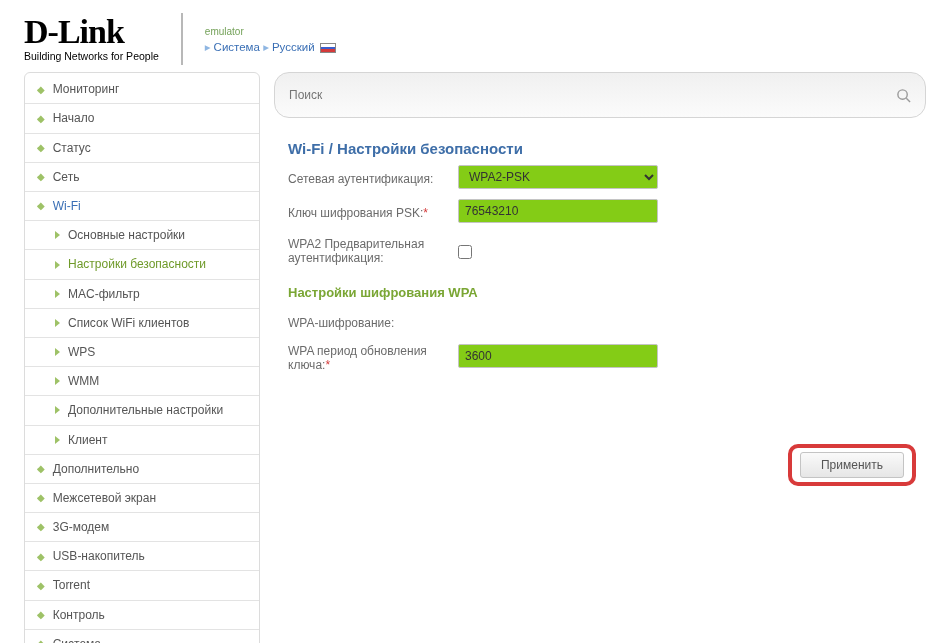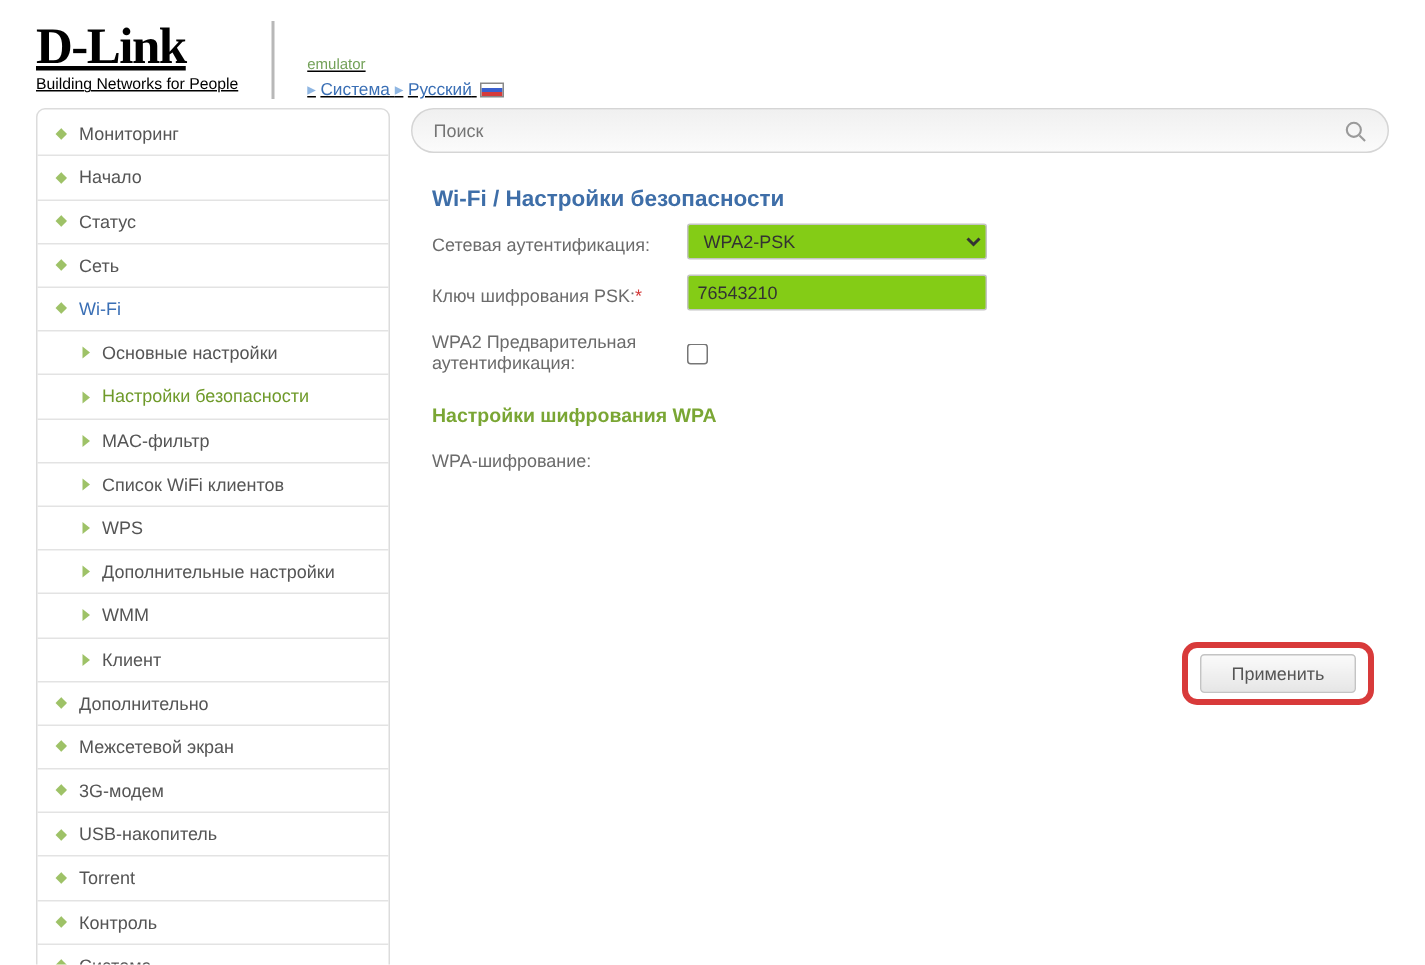--- a/index.html
+++ b/index.html
@@ -7,21 +7,21 @@
   font-family: Arial, Helvetica, sans-serif;
   background: #ffffff;
   font-size: 12px;
   width: 950px;
   height: 643px;
   overflow: hidden;
 }
 .wrap { padding: 0 24px; }
 
 
-.hdr { display: flex; align-items: flex-end; gap: 22px; padding: 12px 0 6px; text-decoration: underline; }
+.hdr { display: flex; align-items: center; gap: 22px; padding: 12px 0 6px; }
 .logo-block { padding: 4px 0; }
 .logo-main { font-family: Georgia, "Times New Roman", serif; font-weight: bold; font-size: 34px; letter-spacing: -1px; color: #000; line-height: 0.95; }
 .logo-tag { font-size: 10.5px; color: #000; margin-top: 2px; }
 .sep-v { width: 2px; height: 52px; background: #b8b8b8; }
 .hdr-right { padding-top: 2px; }
 .emul { font-size: 10px; color: #73a158; }
 .model { font-size: 19px; font-weight: bold; color: #333; margin-top: -2px; }
 .crumbs { font-size: 11.5px; margin-top: 3px; color: #3a6fb5; }
 .crumbs .bullet { color: #8fb6e2; margin: 0 3px 0 0; }
 .crumbs a { color: #3a6fb5; text-decoration: none; }
@@ -49,21 +49,21 @@
 .side-item .dot, .side-sub .arrow {
   margin-right: 8px; color: #9ec267; font-size: 10px;
 }
 .side-item.active > span.lbl { color: #3a6fb5; }
 .side-sub { padding-left: 30px; }
 .side-sub .arrow { content: ""; width: 0; height: 0; border-style: solid; border-width: 4px 0 4px 5px; border-color: transparent transparent transparent #9ec267; display:inline-block;}
 .side-sub.selected .lbl { color: #6f9a2a; }
 
 .main { flex: 1; }
 .search {
-  height: 30px; border: 1px solid #d5d5d5; border-radius: 15px;
+  height: 46px; border: 1px solid #d5d5d5; border-radius: 15px;
   background: linear-gradient(#f0f0f0,#fbfbfb);
   padding: 1px 14px; display: flex; align-items: center;
   justify-content: space-between;
 }
 .search input {
   border: none; background: transparent; outline: none;
   font-size: 12px; color: #888; width: 90%;
 }
 .search-icon { color: #9a9a9a; font-size: 14px; }
 .search-icon svg { width: 15px; height: 15px; display:block; }
@@ -155,25 +155,25 @@
       <div class="side-sub">
           <span class="arrow"></span>
           <span class="lbl">Список WiFi клиентов</span>
         </div>
       <div class="side-sub">
           <span class="arrow"></span>
           <span class="lbl">WPS</span>
         </div>
       <div class="side-sub">
           <span class="arrow"></span>
+          <span class="lbl">WMM</span>
+        </div>
+      <div class="side-sub">
+          <span class="arrow"></span>
           <span class="lbl">Дополнительные настройки</span>
-        </div>
-      <div class="side-sub">
-          <span class="arrow"></span>
-          <span class="lbl">WMM</span>
         </div>
       <div class="side-sub">
           <span class="arrow"></span>
           <span class="lbl">Клиент</span>
         </div>
       <div class="side-item">
           <span class="dot">◆</span>
           <span class="lbl">Дополнительно</span>
         </div>
       <div class="side-item">
@@ -235,20 +235,24 @@
           <div class="flabel">WPA2 Предварительная аутентификация:</div>
           <input type="checkbox" style="">
         </div>
 
         <div class="sec-title">Настройки шифрования WPA</div>
 
         <div class="field">
           <div class="flabel">WPA-шифрование:</div>
         </div>
 
+        <div class="field">
+          <div class="flabel"><span>WPA период обновления ключа:</span><span class="req">*</span></div>
+          <input type="text" value="3600" style="">
+        </div>
 
         <div class="apply-wrap">
           <button class="apply-btn">Применить</button>
         </div>
       </div>
     </div>
   </div>
 </div>
 
 </body></html>

